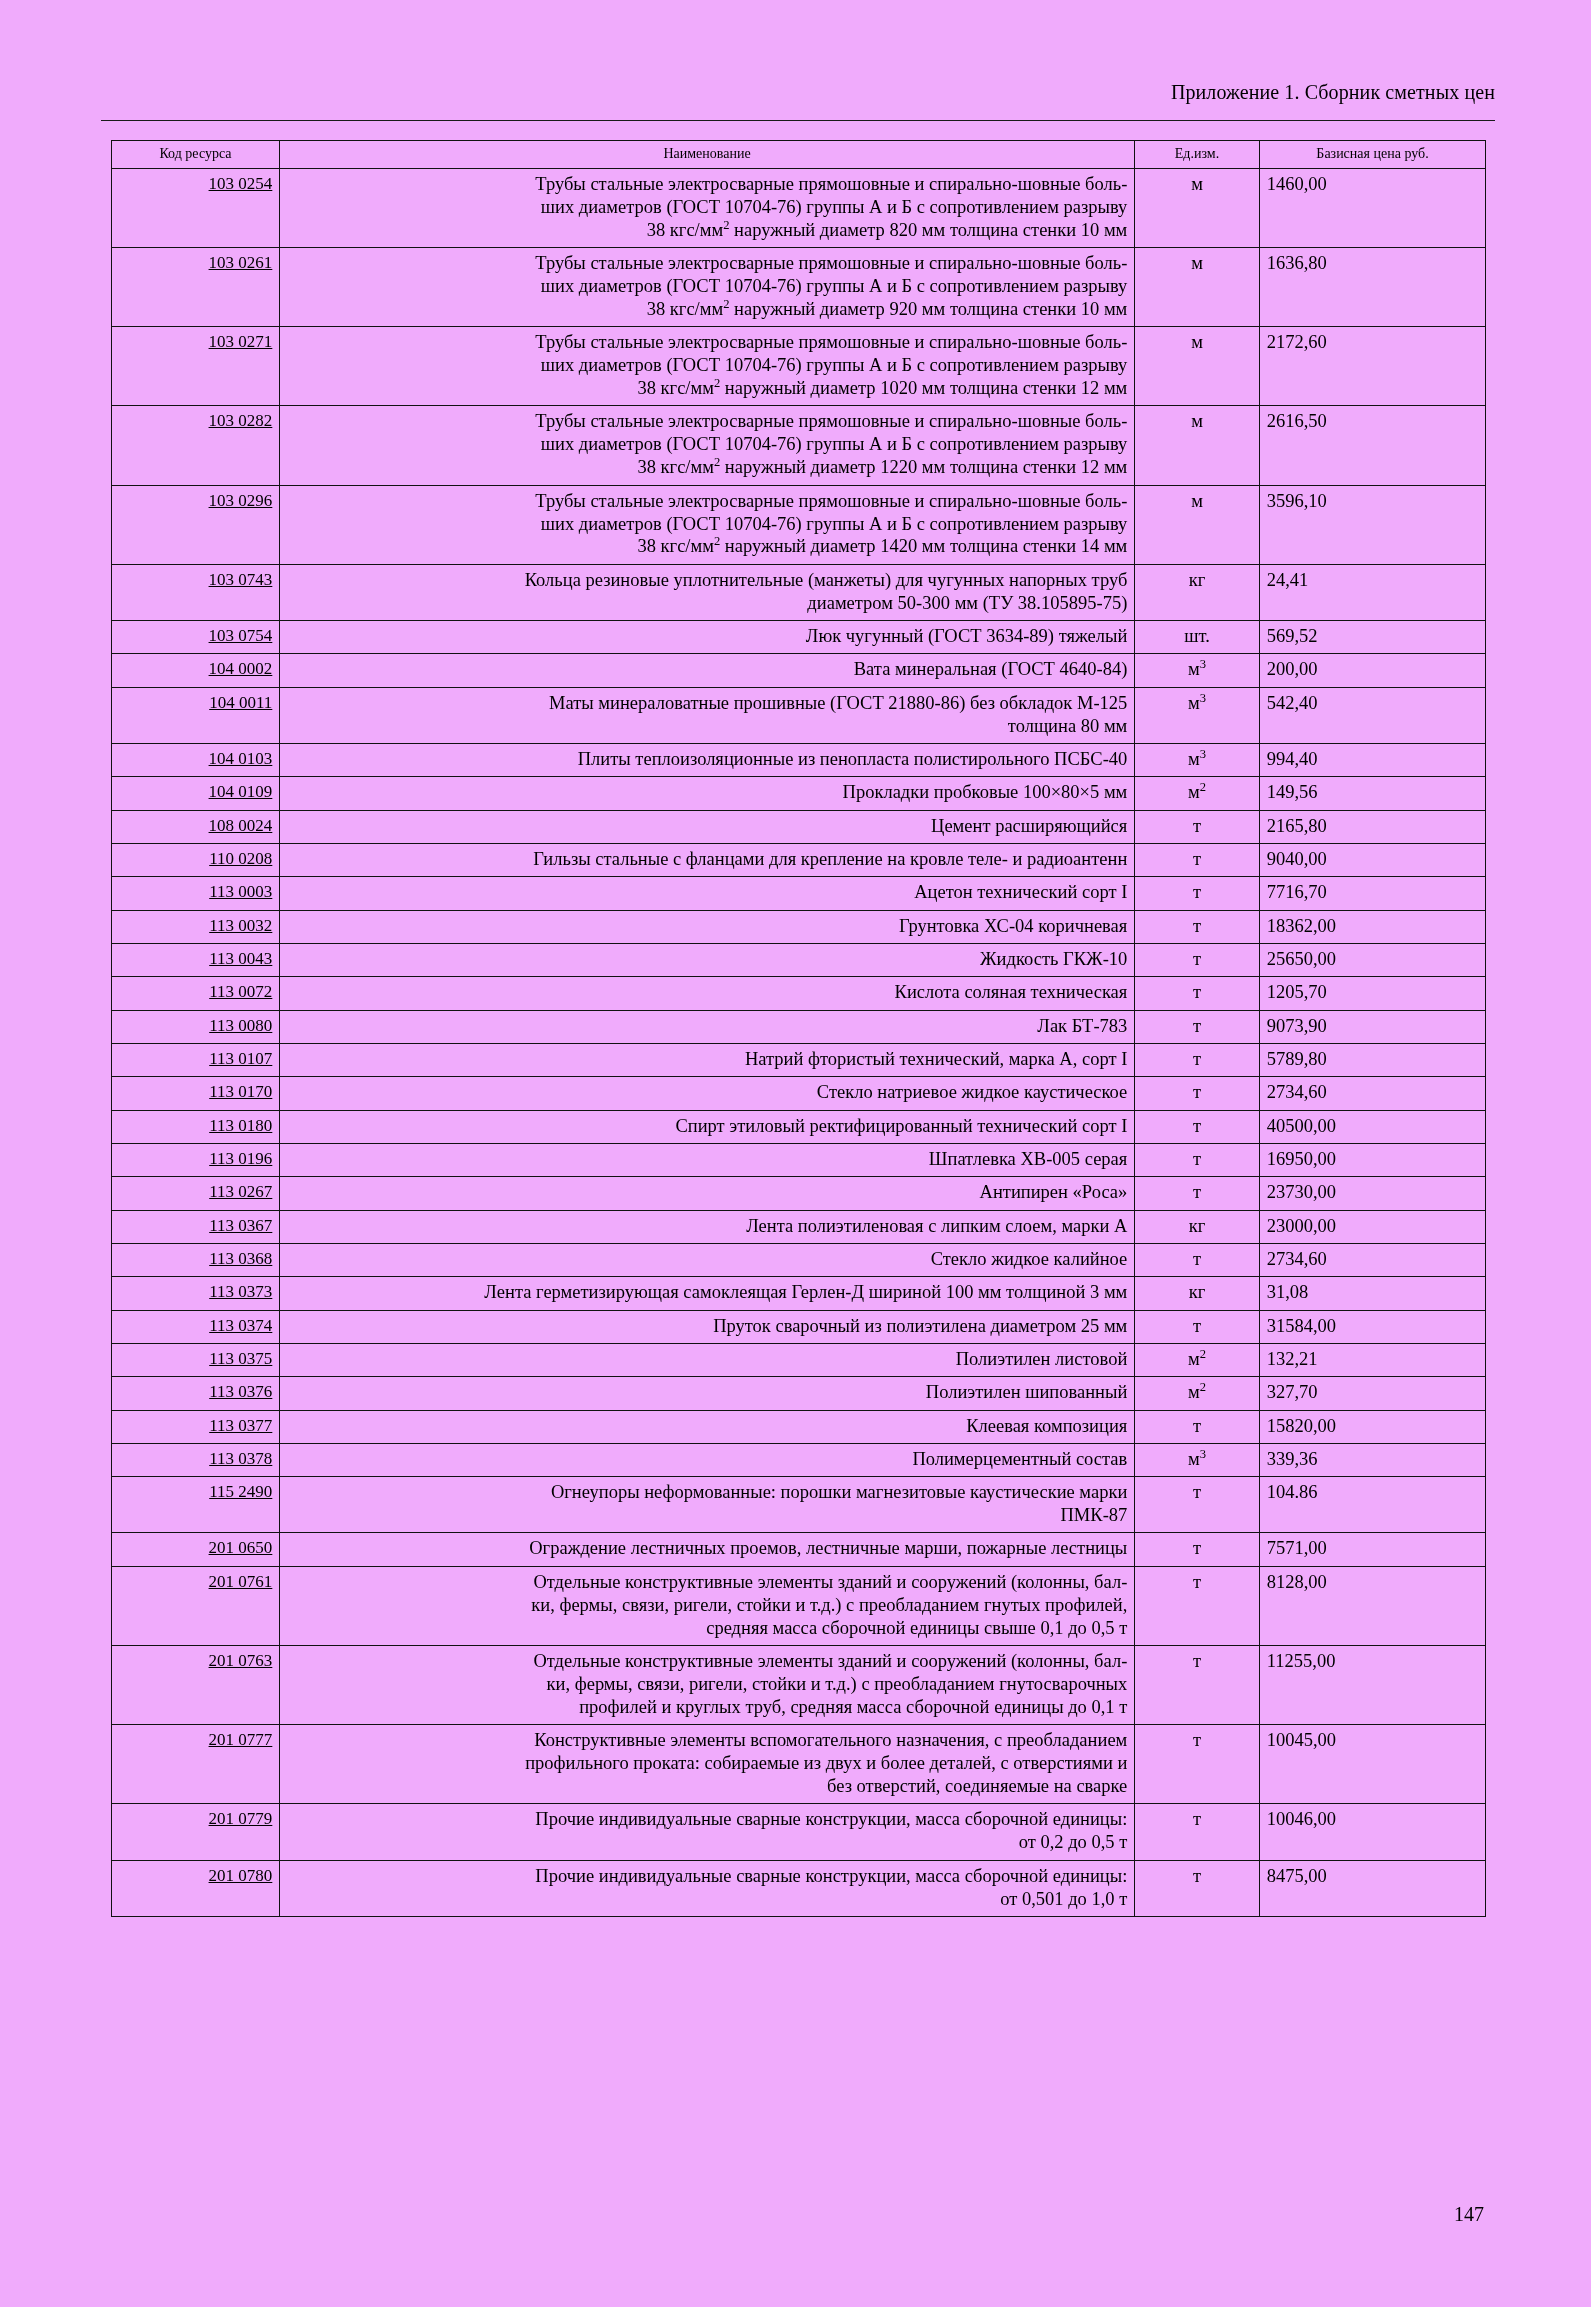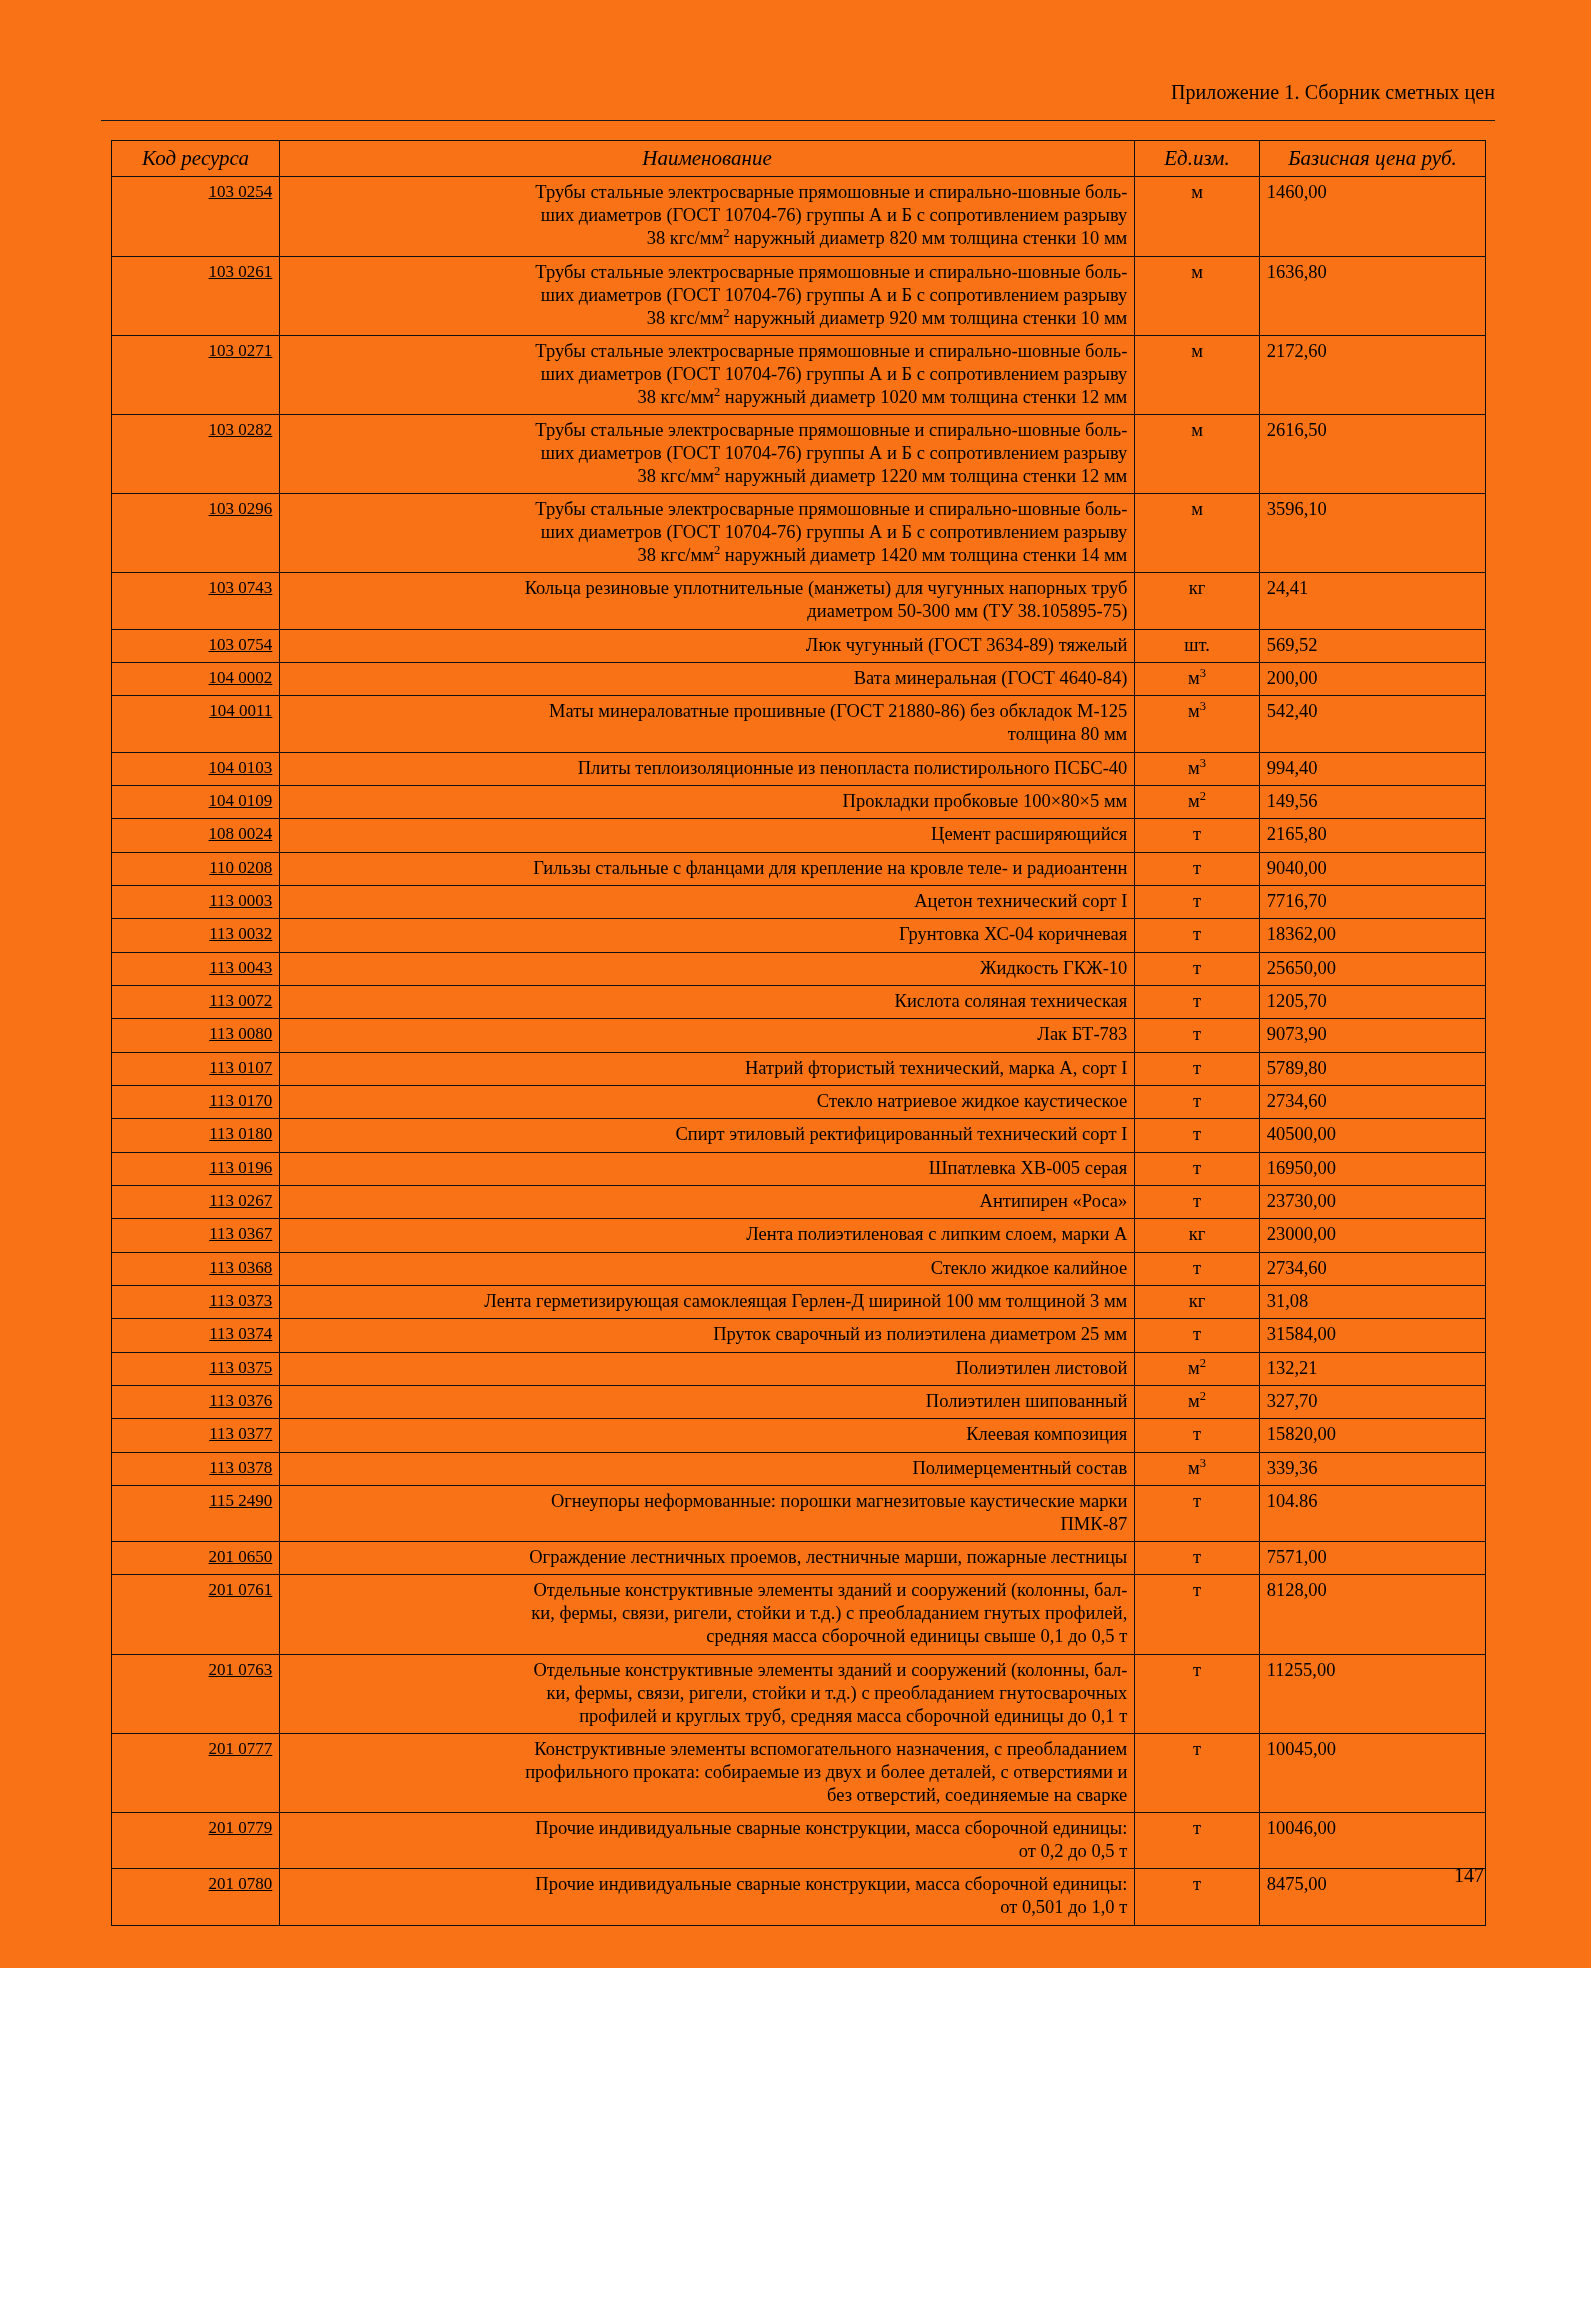--- a/index.html
+++ b/index.html
@@ -11,22 +11,22 @@
     width: 1592px;
     height: 2307px;
     font-family: "Liberation Serif", serif;
     color: #000000;
     position: relative;
   }
   .page {
     position: absolute;
     left: 0; top: 0;
     width: 1592px;
-    height: 1968px;
-    background: #f97316;
+    height: 2307px;
+    background: #f0abfc;
   }
   .header {
     position: absolute;
     left: 101px;
     top: 81px;
     width: 1394px;
     text-align: right;
     font-size: 20px;
     letter-spacing: 0.1px;
   }
@@ -50,24 +50,23 @@
   table.sheet td, table.sheet th {
     border: 1.3px solid #111;
     padding: 4px 6.7px 5.4px 6.7px;
     vertical-align: top;
     line-height: 1.24;
     font-weight: normal;
   }
   thead th {
     text-align: center;
     vertical-align: middle;
-    font-size: 21px;
+    font-size: 14px;
     padding: 6.7px 4px;
     line-height: 1.1;
-    font-style: italic;
   }
   col.c-code { width: 168px; }
   col.c-name { width: 855px; }
   col.c-unit { width: 125px; }
   col.c-price { width: 226px; }
 
   td.code {
     text-align: right;
     white-space: nowrap;
     font-size: 17px;

